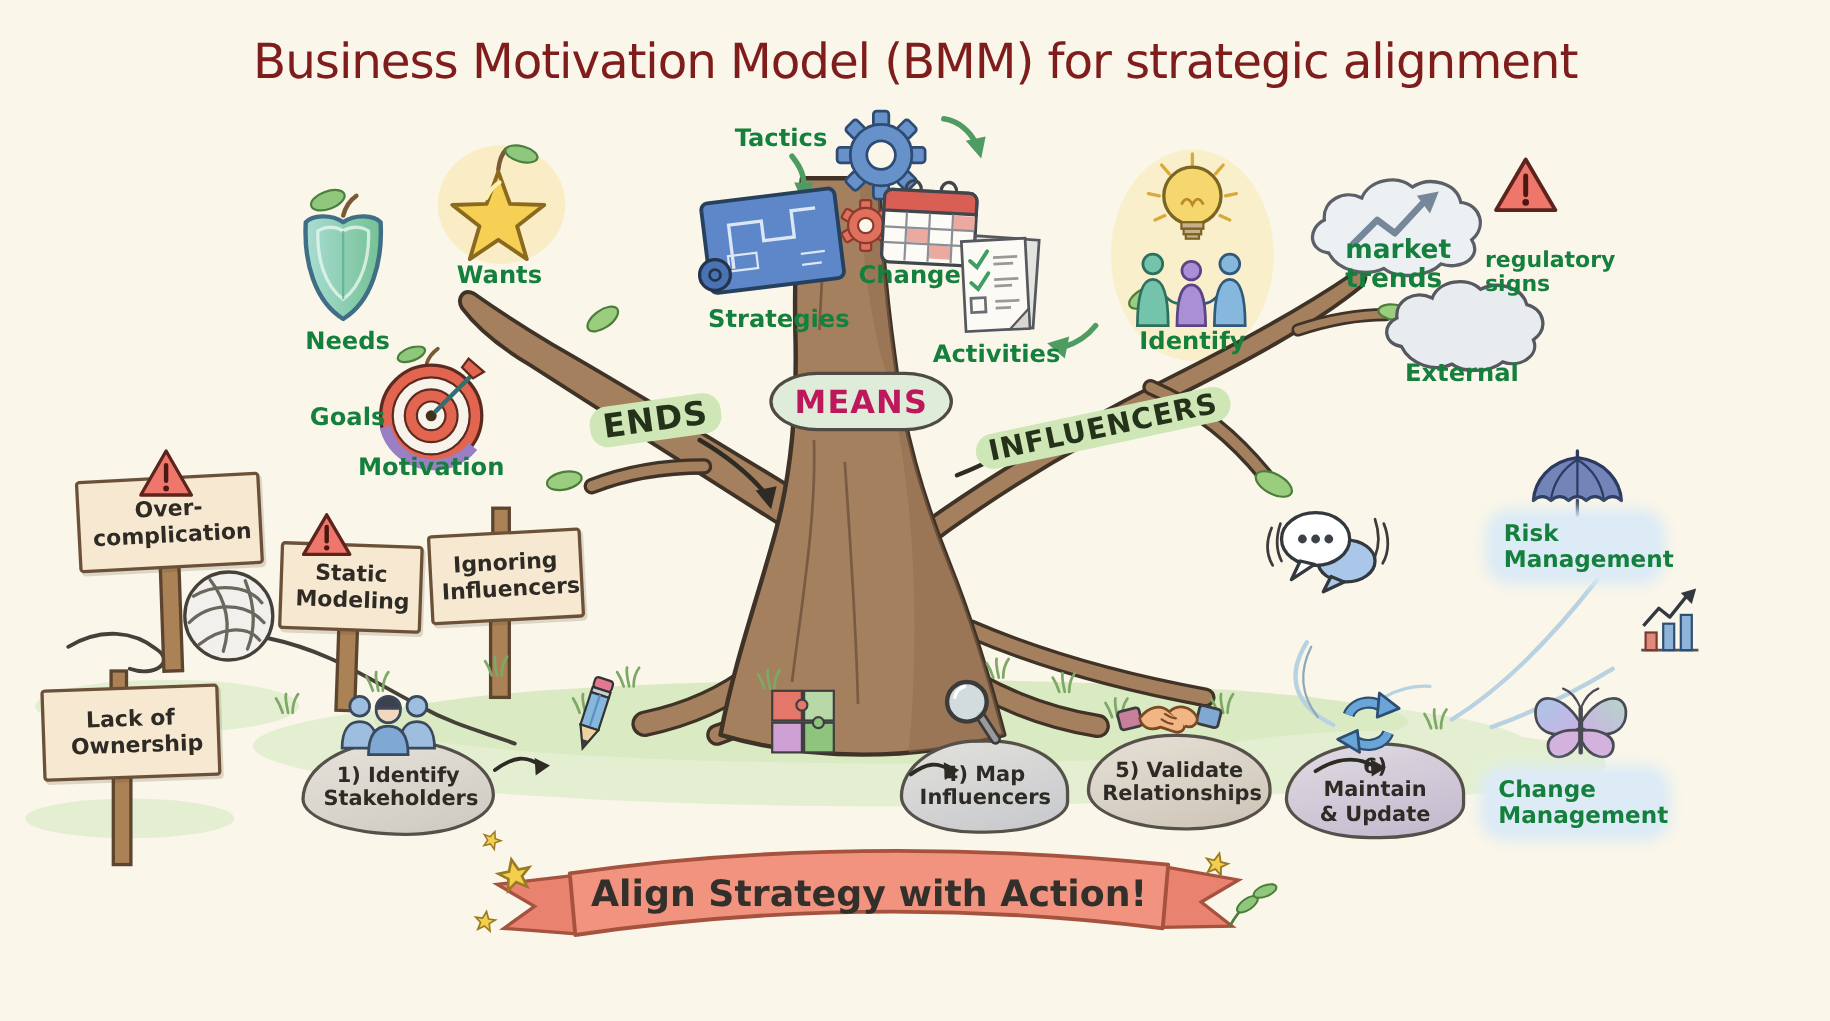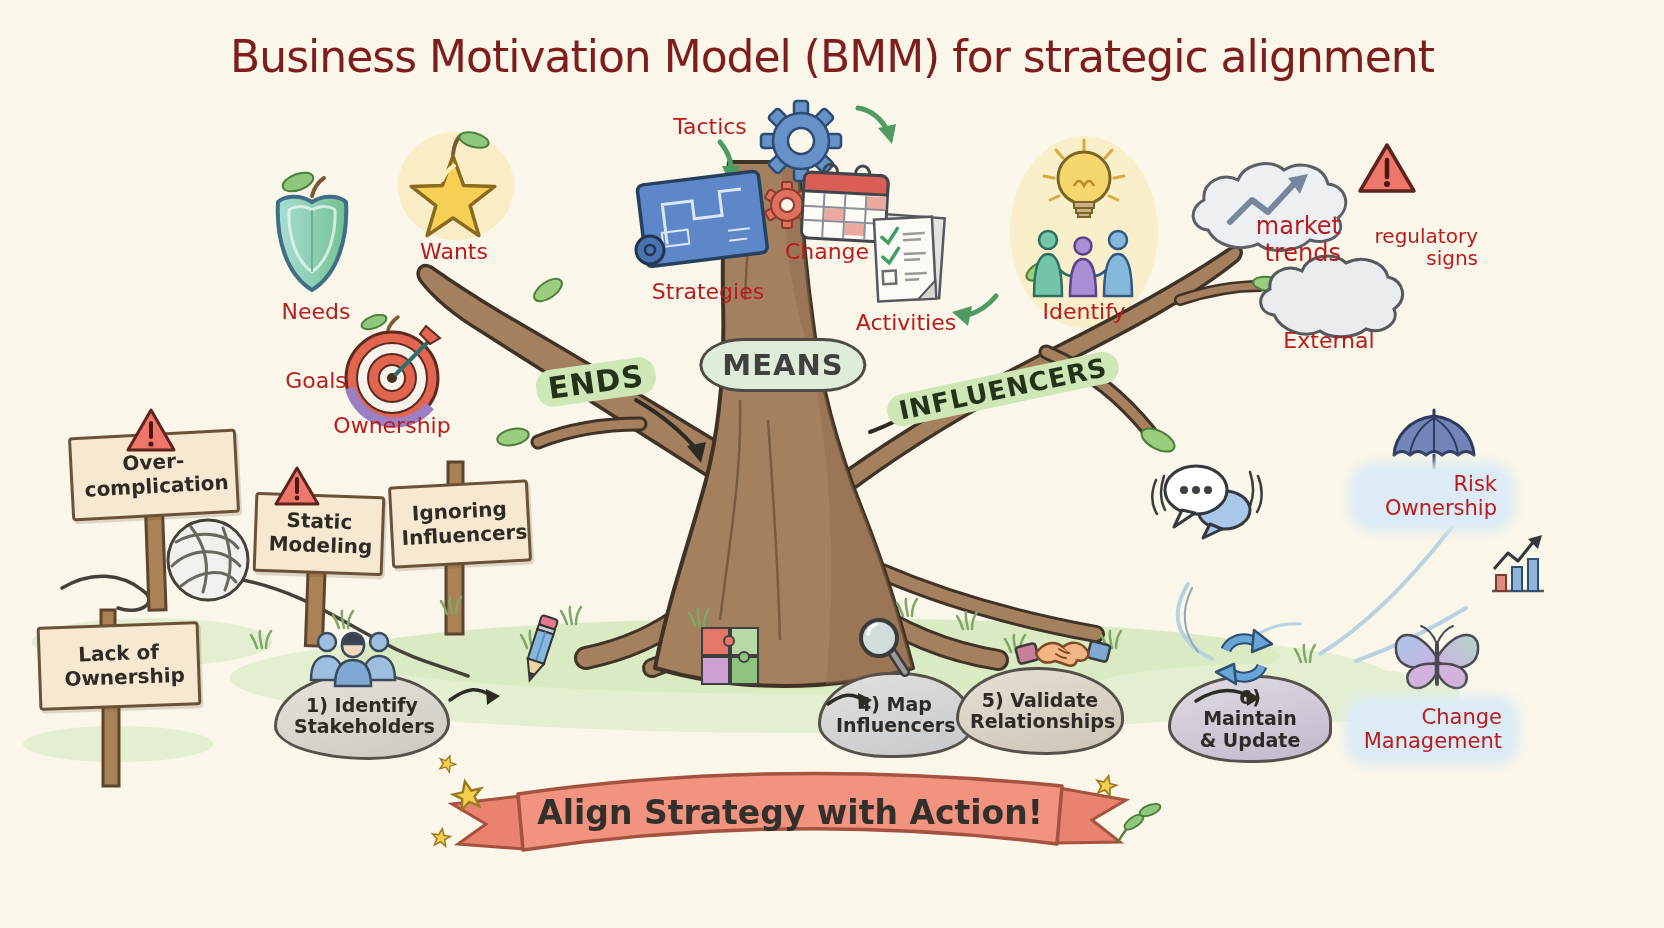--- a/index.html
+++ b/index.html
@@ -2,29 +2,29 @@
 <html><head>
 <meta charset="utf-8">
 <style>
   html,body{margin:0;padding:0;background:#efeada;}
   .canvas{position:relative;width:1664px;height:928px;background:#FAF6E9;overflow:hidden;
           font-family:"DejaVu Sans",sans-serif;color:#36322c;}
   svg{display:block;}
   .bg{position:absolute;left:0;top:0;z-index:0;}
   .fg{position:absolute;left:0;top:0;z-index:15;pointer-events:none;}
   .icon{position:absolute;z-index:20;}
-  .lbl{position:absolute;transform:translate(-50%,-50%);font-size:22px;font-weight:400;
-       text-align:right;line-height:1.12;white-space:nowrap;z-index:30;color:#b91c1c;}
+  .lbl{position:absolute;transform:translate(-50%,-50%);font-size:22px;font-weight:700;
+       text-align:left;line-height:1.12;white-space:nowrap;z-index:30;color:#15803d;}
   .lbl.wrap{white-space:normal;}
   .pill-green{position:absolute;transform:translate(-50%,-50%) rotate(-8deg);background:#cfe6b6;
        border-radius:16px;padding:1px 12px;font-size:30px;font-weight:700;color:#233219;
        z-index:30;letter-spacing:1px;}
   .means-oval{position:absolute;transform:translate(-50%,-50%);background:#dfecd9;
        border:3px solid #4f4b44;border-radius:52px/32px;padding:7px 20px;font-size:29px;
-       font-weight:700;color:#404040;z-index:30;letter-spacing:1px;}
+       font-weight:700;color:#be185d;z-index:30;letter-spacing:1px;}
   .sign{position:absolute;background:#f7e8d2;border:3px solid #6b5138;border-radius:4px;
        display:flex;align-items:center;justify-content:center;text-align:center;
        font-size:20px;font-weight:600;line-height:1.18;z-index:10;color:#2e2b25;
        box-shadow:2px 3px 0 rgba(90,70,40,.18);}
   .stone{position:absolute;border:3px solid #55514a;display:flex;align-items:center;
        justify-content:center;text-align:center;font-size:19px;font-weight:600;
        line-height:1.12;z-index:10;color:#2e2b26;}
   .bluepill{background:#dcebf5;border-radius:16px;padding:4px 10px;
        box-shadow:0 0 12px 7px #dcebf5;}
   .title{position:absolute;transform:translate(-50%,-50%);font-size:44px;font-weight:400;
@@ -514,44 +514,44 @@
   <div class="sign" style="left:38px;top:624px;width:156px;height:78px;transform:rotate(-2deg)">
     <span style="width:110px">Lack of Ownership</span>
   </div>
 
   <div class="stone" style="left:274px;top:672px;width:170px;height:82px;border-radius:50% 50% 46% 54%/62% 58% 42% 38%;background:linear-gradient(165deg,#e6e3dc,#cdc9c0)">
     <span style="width:136px">1) Identify Stakeholders</span>
   </div>
   <div class="stone" style="left:818px;top:672px;width:148px;height:80px;border-radius:50% 50% 52% 48%/64% 58% 36% 42%;background:linear-gradient(165deg,#e2e1dc,#c6c8cc)">
     <span style="width:118px">4) Map Influencers</span>
   </div>
-  <div class="stone" style="left:956px;top:667px;width:162px;height:82px;border-radius:48% 52% 46% 54%/60% 58% 40% 42%;background:linear-gradient(165deg,#e5e0d6,#cdc4b6)">
+  <div class="stone" style="left:988px;top:667px;width:162px;height:82px;border-radius:48% 52% 46% 54%/60% 58% 40% 42%;background:linear-gradient(165deg,#e5e0d6,#cdc4b6)">
     <span style="width:140px">5) Validate Relationships</span>
   </div>
   <div class="stone" style="left:1168px;top:675px;width:158px;height:82px;border-radius:52% 48% 50% 50%/62% 56% 38% 44%;background:linear-gradient(165deg,#e0dce2,#c2b7cd)">
     <span style="width:114px">6) Maintain &amp; Update</span>
   </div>
 
   <div class="lbl" style="left:316px;top:312px">Needs</div>
   <div class="lbl" style="left:454px;top:252px">Wants</div>
   <div class="lbl" style="left:316px;top:381px">Goals</div>
-  <div class="lbl" style="left:392px;top:426px">Ownership</div>
+  <div class="lbl" style="left:392px;top:426px">Motivation</div>
 
   <div class="lbl" style="left:710px;top:127px">Tactics</div>
   <div class="lbl" style="left:708px;top:292px">Strategies</div>
   <div class="lbl" style="left:827px;top:252px">Change</div>
   <div class="lbl" style="left:906px;top:323px">Activities</div>
 
   <div class="lbl" style="left:1084px;top:312px">Identify</div>
   <div class="lbl wrap" style="left:1282px;top:240px;width:118px;font-size:24px">market trends</div>
   <div class="lbl wrap" style="left:1414px;top:247px;width:128px;font-size:20px">regulatory signs</div>
   <div class="lbl" style="left:1329px;top:341px">External</div>
 
   <div class="pill-green" style="left:596px;top:382px">ENDS</div>
   <div class="means-oval" style="left:783px;top:365px">MEANS</div>
   <div class="pill-green" style="left:1003px;top:389px;font-size:26px;transform:translate(-50%,-50%) rotate(-12deg)">INFLUENCERS</div>
 
-  <div class="lbl wrap bluepill" style="left:1432px;top:497px;width:130px;font-size:21px">Risk Ownership</div>
+  <div class="lbl wrap bluepill" style="left:1432px;top:497px;width:130px;font-size:21px">Risk Management</div>
   <div class="lbl wrap bluepill" style="left:1432px;top:730px;width:140px;font-size:21px">Change Management</div>
 
   <div class="banner-text" style="left:790px;top:812px">Align Strategy with Action!</div>
 
 </div>
 
 </body></html>

